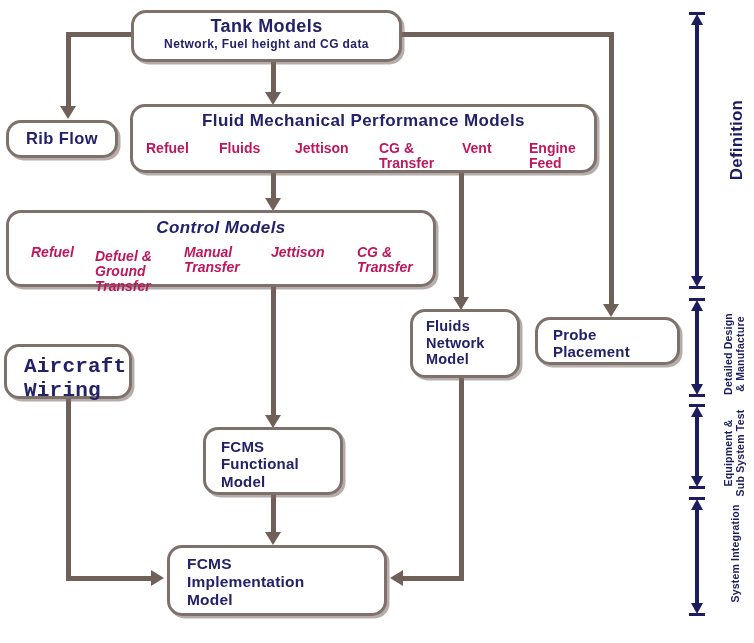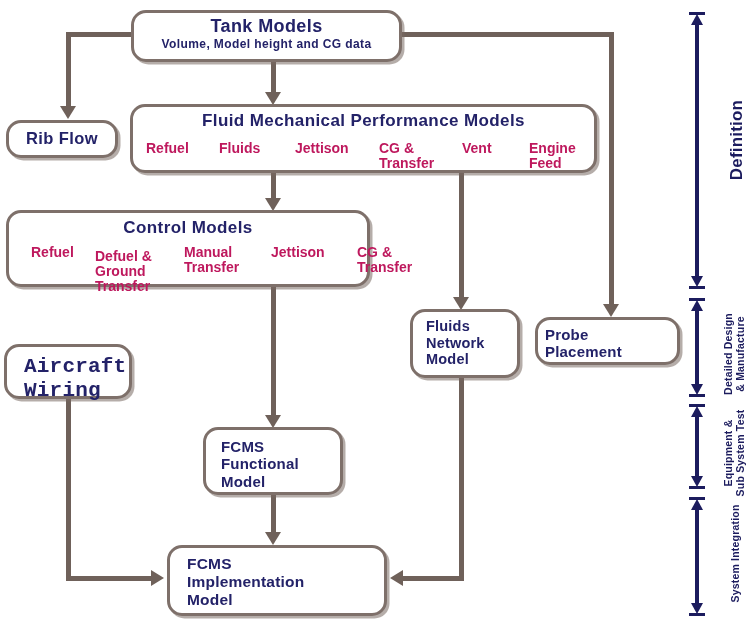--- a/index.html
+++ b/index.html
@@ -69,59 +69,59 @@
   <div class="gline" style="left:66px;top:397px;width:5px;height:184px;"></div>
   <div class="gline" style="left:66px;top:576px;width:86px;height:5px;"></div>
   <div class="arr right" style="left:151px;top:570px;"></div>
 
   <div class="gline" style="left:459px;top:365px;width:5px;height:216px;"></div>
   <div class="gline" style="left:403px;top:576px;width:61px;height:5px;"></div>
   <div class="arr left" style="left:390px;top:570px;"></div>
 
   <div class="node" style="left:131px;top:10px;width:271px;height:52px;padding-top:3px;">
     <div class="node-title" style="font-size:18px;">Tank Models</div>
-    <div class="node-title" style="font-size:12px;">Volume, Model height and CG data</div>
+    <div class="node-title" style="font-size:12px;">Network, Fuel height and CG data</div>
   </div>
 
   <div class="node" style="left:6px;top:120px;width:112px;height:38px;">
     <div class="node-title" style="font-size:16.5px;line-height:31px;">Rib Flow</div>
   </div>
 
   <div class="node" style="left:130px;top:104px;width:467px;height:69px;">
     <div class="node-title" style="font-size:17px;margin-top:4px;">Fluid Mechanical Performance Models</div>
     <span class="sub-item" style="left:13px;top:34px;">Refuel</span>
     <span class="sub-item" style="left:86px;top:34px;">Fluids</span>
     <span class="sub-item" style="left:162px;top:34px;">Jettison</span>
     <span class="sub-item" style="left:246px;top:34px;">CG &amp;
 Transfer</span>
     <span class="sub-item" style="left:329px;top:34px;">Vent</span>
     <span class="sub-item" style="left:396px;top:34px;">Engine
 Feed</span>
   </div>
 
-  <div class="node" style="left:6px;top:210px;width:364px;height:77px;">
+  <div class="node" style="left:6px;top:210px;width:430px;height:77px;font-style:italic;">
     <div class="node-title" style="font-size:17px;margin-top:5px;">Control Models</div>
     <span class="sub-item" style="left:22px;top:32px;">Refuel</span>
     <span class="sub-item" style="left:86px;top:36px;">Defuel &amp;
 Ground
 Transfer</span>
     <span class="sub-item" style="left:175px;top:32px;">Manual
 Transfer</span>
     <span class="sub-item" style="left:262px;top:32px;">Jettison</span>
     <span class="sub-item" style="left:348px;top:32px;">CG &amp;
 Transfer</span>
   </div>
 
   <div class="node" style="left:410px;top:309px;width:110px;height:69px;padding:6px 0 0 13px;">
     <div class="body-label pre" style="font-size:14.5px;">Fluids
 Network
 Model</div>
   </div>
 
-  <div class="node" style="left:535px;top:317px;width:145px;height:48px;padding:6px 0 0 7px;">
+  <div class="node" style="left:535px;top:317px;width:145px;height:48px;padding:6px 0 0 15px;">
     <div class="body-label pre" style="font-size:15px;">Probe
 Placement</div>
   </div>
 
   <div class="node" style="left:4px;top:344px;width:128px;height:55px;padding:8px 0 0 17px;">
     <div class="body-label pre" style="font-size:21px;font-family:Liberation Mono, monospace;">Aircraft
 Wiring</div>
   </div>
 
   <div class="node" style="left:203px;top:427px;width:140px;height:68px;padding:8px 0 0 15px;">

